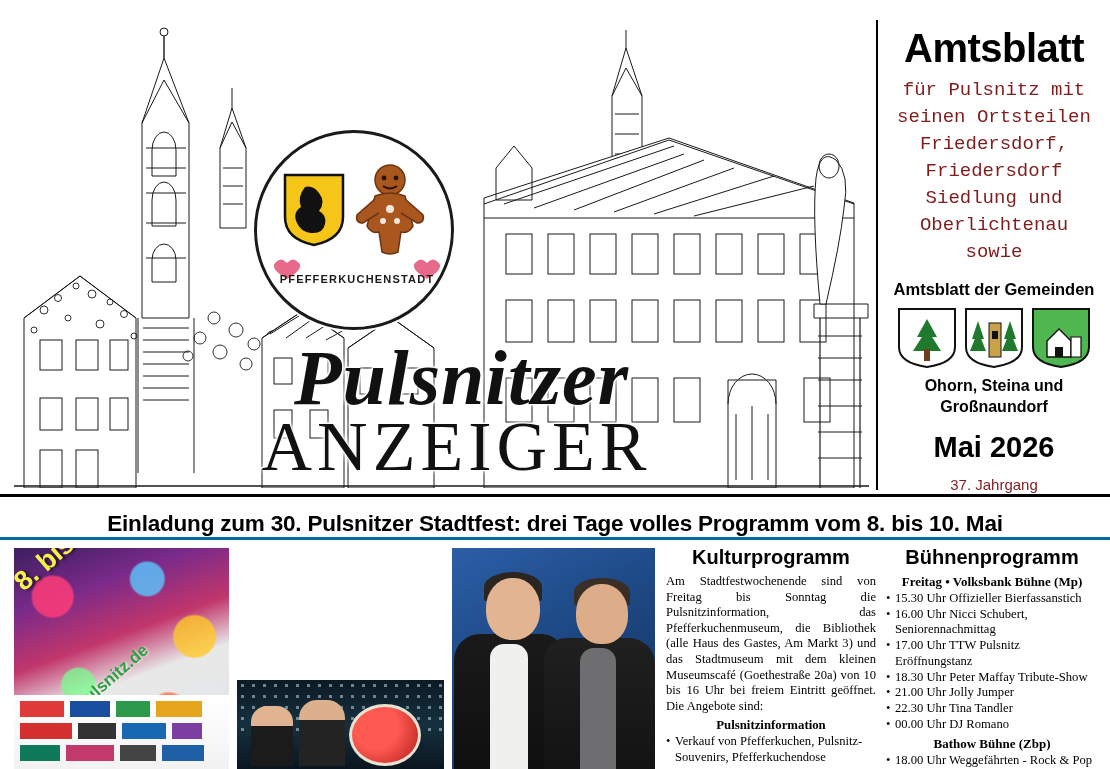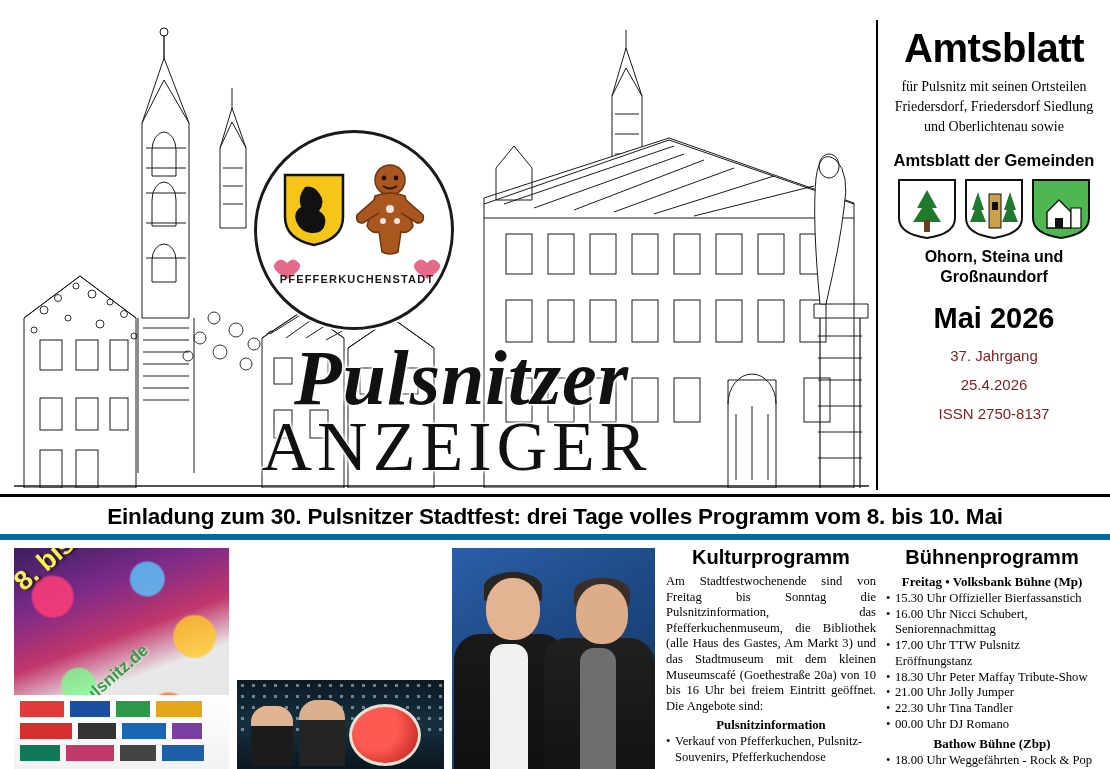--- a/index.html
+++ b/index.html
@@ -120,24 +120,24 @@
   
   .amtsblatt-title {
     font-family: "Liberation Sans", sans-serif;
     font-weight: 700;
     font-size: 40px;
     letter-spacing: -0.5px;
     color: #000;
     margin: 6px 0 6px 0;
   }
   .amtsblatt-sub {
-    font-family: Liberation Serif, serif;
-    font-size: 14px;
+    font-family: Liberation Mono, monospace;
+    font-size: 19px;
     line-height: 1.42;
-    color: #000000;
+    color: #7f1d1d;
     margin: 0 0 14px 0;
   }
   .gemeinden-head {
     font-family: "Liberation Sans", sans-serif;
     font-weight: 700;
     font-size: 16.5px;
     color: #000;
     margin: 0 0 8px 0;
   }
   .crests {
@@ -164,22 +164,22 @@
     font-size: 15px;
     color: #7f1d1d;
     margin: 12px 0 4px 0;
   }
 
   
   .headline-bar {
     position: absolute;
     left: 0; top: 500px;
     width: 1110px; height: 40px;
-    border-bottom: 6px solid #0369a1;
-    display: flex; align-items: center; justify-content: center;
+    border-bottom: 3px solid #0369a1;
+    display: flex; align-items: flex-end; justify-content: center;
   }
   .headline-bar h2 {
     margin: 0;
     font-family: "Liberation Sans", sans-serif;
     font-weight: 700;
     font-size: 22.5px;
     color: #000;
     letter-spacing: -0.2px;
   }
 

